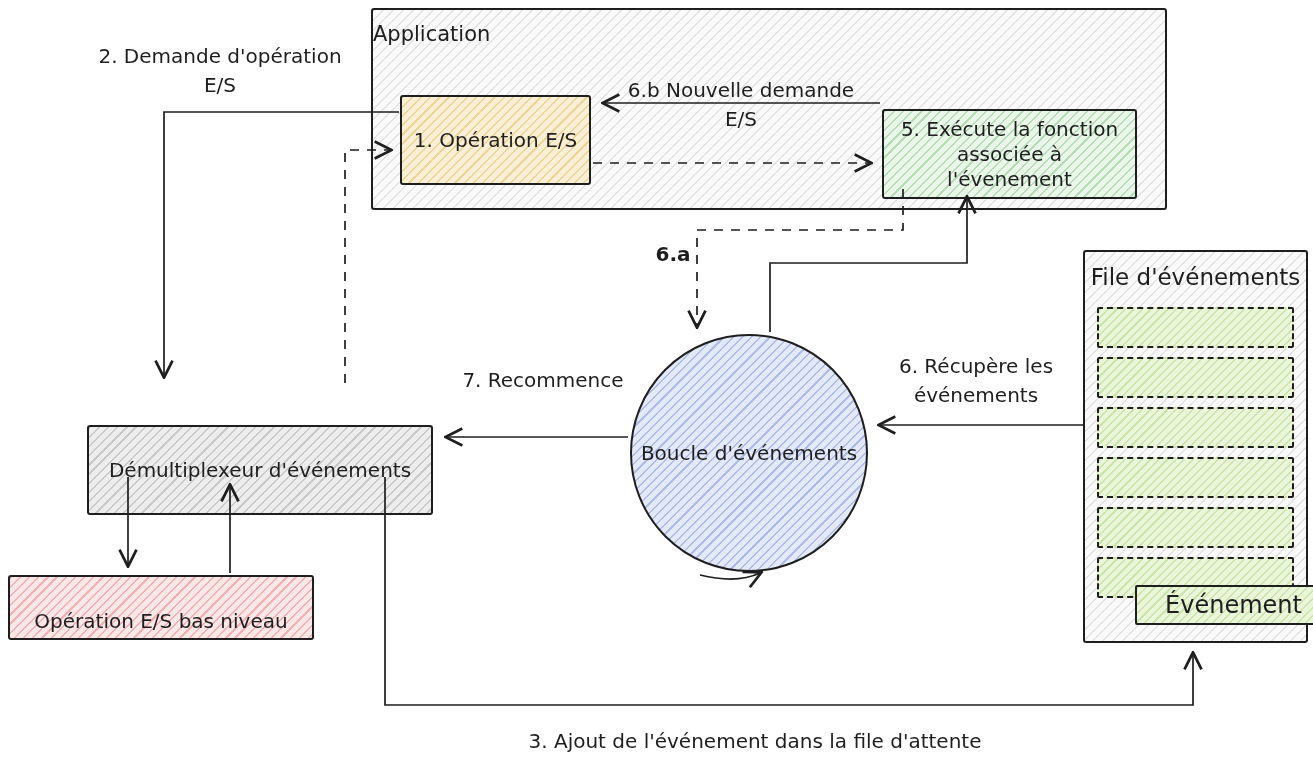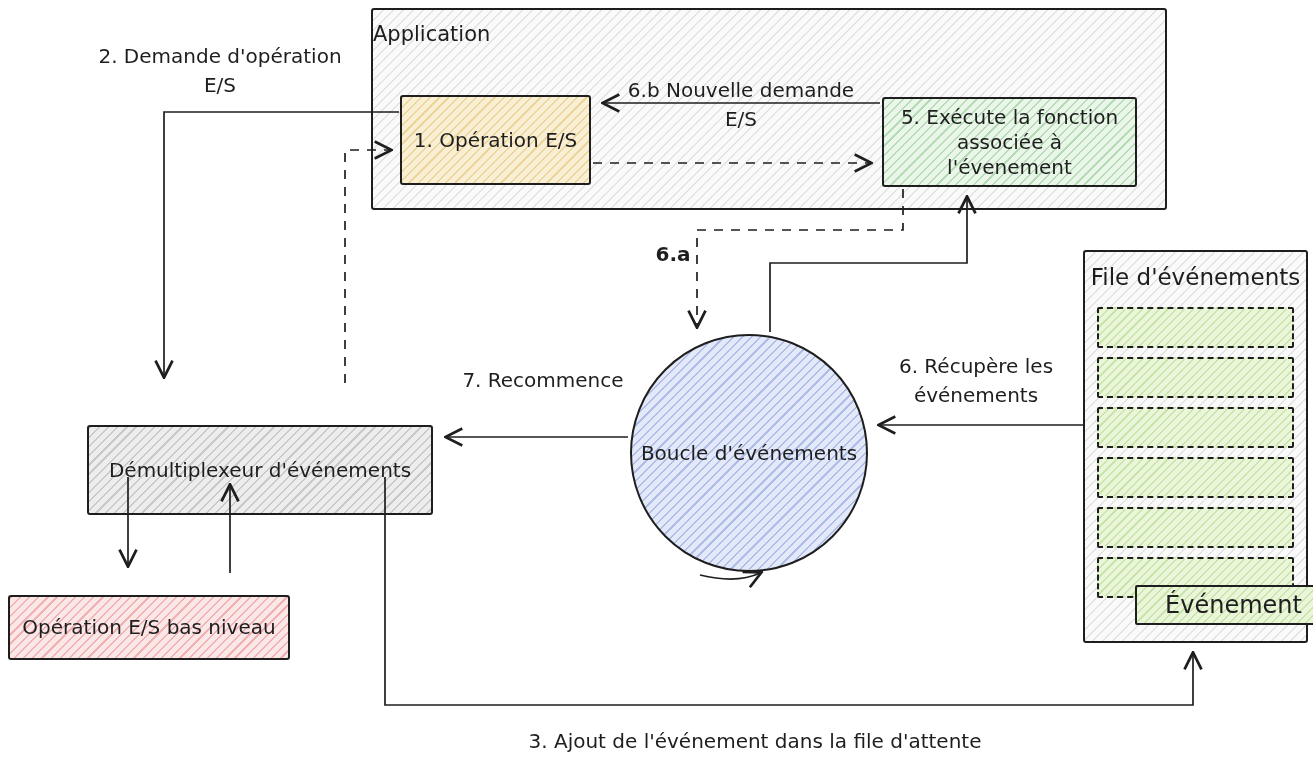--- a/index.html
+++ b/index.html
@@ -5,21 +5,21 @@
   html,body{margin:0;padding:0;background:#ffffff;}
   .canvas{
     position:relative;width:1313px;height:766px;background:#ffffff;overflow:hidden;
     font-family:"DejaVu Sans",sans-serif;color:#1e1e1e;
   }
   .node,.container,.label{position:absolute;box-sizing:border-box;}
   .container{border:2px solid #1e1e1e;border-radius:3px;}
   .hatch-gray{background:repeating-linear-gradient(135deg,#e3e3e3 0 1.4px,#fafafa 1.4px 7px);}
   .hatch-gray-dark{background:repeating-linear-gradient(135deg,#c9c9c9 0 1.6px,#ededed 1.6px 6.5px);margin-top:40px;}
   .hatch-yellow{background:repeating-linear-gradient(135deg,#ecd49a 0 1.6px,#f9efd4 1.6px 6.5px);}
-  .hatch-green{background:repeating-linear-gradient(135deg,#b5dcb5 0 1.6px,#e9f6e9 1.6px 6.5px);}
+  .hatch-green{background:repeating-linear-gradient(135deg,#b5dcb5 0 1.6px,#e9f6e9 1.6px 6.5px);margin-top:12px;}
   .hatch-green-lite{background:repeating-linear-gradient(135deg,#c8e5ab 0 1.5px,#eaf5da 1.5px 6px);}
   .hatch-blue{background:repeating-linear-gradient(135deg,#aebde8 0 1.6px,#e3e9f8 1.6px 6.5px);}
   .hatch-red{background:repeating-linear-gradient(135deg,#f0b1b1 0 1.6px,#fbe7e7 1.6px 6.5px);}
   .node{
     border:2px solid #1e1e1e;border-radius:3px;display:flex;align-items:center;justify-content:center;
     text-align:center;font-size:20px;line-height:1.25;padding:4px 8px;
   }
   .label{font-size:20px;text-align:center;line-height:1.45;white-space:nowrap;}
   .label .ln{display:block;}
   .app-title{position:absolute;top:12px;left:0;width:100%;text-align:left;font-size:21px;}
@@ -69,21 +69,21 @@
   </div>
 
   <div class="node hatch-blue ellipse" style="left:630px;top:334px;width:238px;height:238px;">
     <span>Boucle d'événements</span>
   </div>
 
   <div class="node hatch-gray-dark" style="left:87px;top:385px;width:346px;height:90px;">
     <span>Démultiplexeur d'événements</span>
   </div>
 
-  <div class="node hatch-red" style="left:8px;top:595px;width:282px;height:65px;">
+  <div class="node hatch-red" style="left:8px;top:575px;width:306px;height:65px;align-items:flex-end;">
     <span>Opération E/S bas niveau</span>
   </div>
 
   <svg class="connectors" width="1313" height="766" viewBox="0 0 1313 766">
     <defs>
       <marker id="arr" viewBox="0 0 12 12" refX="10" refY="6" markerWidth="12" markerHeight="12" orient="auto-start-reverse">
         <path d="M1,1 L11,6 L1,11" fill="none" stroke="#1e1e1e" stroke-width="1.6"></path>
       </marker>
     </defs>
 

